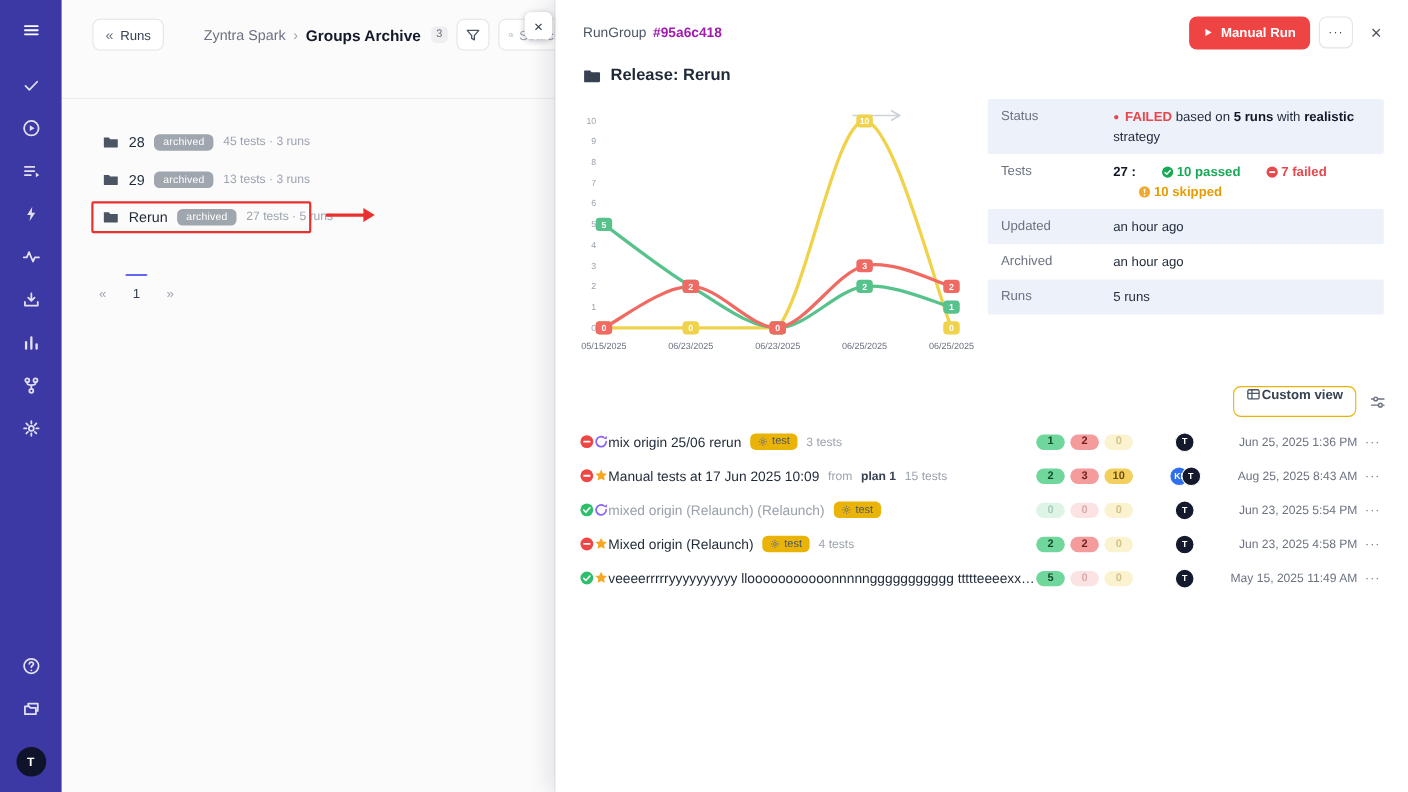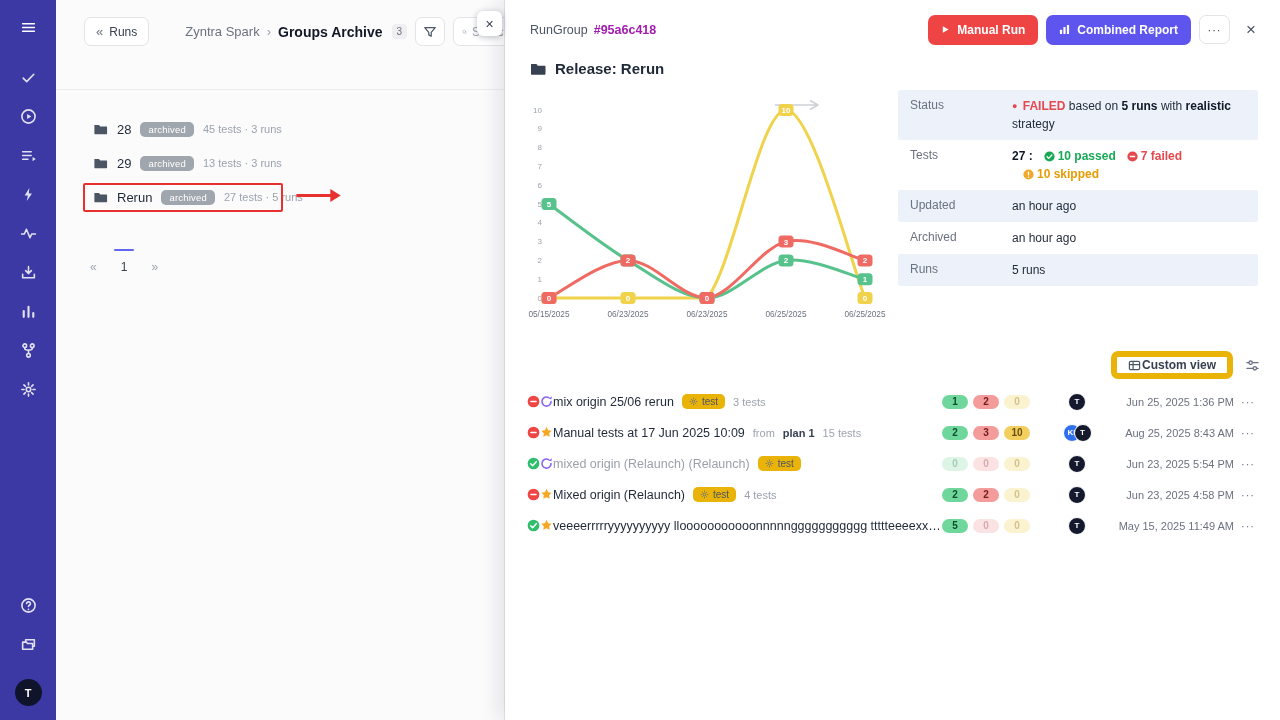--- a/index.html
+++ b/index.html
@@ -74,29 +74,29 @@
 
 
 .info-table{position:absolute;left:393px;top:90px;width:360px;font-size:12px}
 .info-row{display:flex;padding:7px 12px;border-radius:2px}
 .info-row:nth-child(odd){background:#edf1fa}
 .info-label{width:102px;flex-shrink:0;color:#6b7280;padding-top:1px}
 .info-value{color:#1f2937;line-height:1.5}
 .txt-failed{color:#e5484d;font-weight:700}
 .dot-failed{color:#e5484d;font-size:9px;vertical-align:1px;margin-right:2px}
 .info-value b{color:#111827}
-.chip{white-space:nowrap;font-weight:700;margin-left:11px}
+.chip{white-space:nowrap;font-weight:700;margin-left:23px}
 .chip svg{vertical-align:-1.5px;margin-right:3px}
 .chip.p{color:#18a957}
 .chip.f{color:#e5484d}
 .chip.s{color:#e79b04}
 
 
 .view-bar{position:absolute;top:351px;right:20px;display:flex;align-items:center;gap:12px}
-.btn-customview{display:inline-flex;align-items:center;gap:1px;height:28px;padding:0 11px;background:#fff;border:6px solid #eab308;border-radius:7px;font-size:12px;color:#374151;font-weight:600}
+.btn-customview{display:inline-flex;align-items:flex-start;gap:1px;height:28px;padding:0 11px;background:#fff;border:1px solid #eab308;border-radius:7px;font-size:12px;color:#374151;font-weight:600}
 .sliders{display:flex;align-items:center;cursor:pointer}
 #runs-list{position:absolute;left:16px;right:12px;top:386px}
 .run-row{display:flex;align-items:center;gap:0;height:31px;padding:0 6px;border-radius:6px;cursor:pointer}
 .r-ic{display:flex;flex-shrink:0}
 .r-ic svg{width:13px;height:13px}
 .r-main{flex:1;min-width:0;display:flex;align-items:center;gap:8px}
 .r-title{font-size:12.5px;color:#1f2937;white-space:nowrap;overflow:hidden;text-overflow:ellipsis}
 .muted .r-title{color:#9aa1ab}
 .tag-pill{display:inline-flex;align-items:center;gap:4px;background:#eab308;border-radius:5px;padding:2px 7px;font-size:10px;color:#4b5563;flex-shrink:0}
 .r-from{font-size:11px;color:#9ca3af;flex-shrink:0}
@@ -272,28 +272,20 @@
     <header class="rp-header">
       <span class="rp-entity">RunGroup</span>
       <span class="rp-id">#95a6c418</span>
       <div class="rp-actions">
         <button class="btn-solid btn-run">
           <svg width="9" height="9" viewBox="0 0 10 10">
               <path d="M2 1.3l6.4 3.7L2 8.7z" fill="#fff"></path>
             </svg>
           <span>Manual Run</span>
         </button>
-        <button class="btn-solid btn-report">
-          <svg width="11" height="11" viewBox="0 0 12 12" fill="#fff">
-              <rect x="1" y="6.2" width="2.4" height="4.8" rx=".6"></rect>
-              <rect x="4.8" y="3.2" width="2.4" height="7.8" rx=".6"></rect>
-              <rect x="8.6" y="1" width="2.4" height="10" rx=".6"></rect>
-            </svg>
-          <span>Combined Report</span>
-        </button>
         <button class="btn-more">···</button>
         <button class="btn-x">×</button>
       </div>
     </header>
 
     <div class="rp-title">
       <svg viewBox="0 0 16 16" fill="#374151">
           <path d="M1.5 3h5l1.3 1.7h6.7c.6 0 1 .4 1 1v7c0 .6-.4 1-1 1h-13c-.3 0-.5-.2-.5-.5V3.5c0-.3.2-.5.5-.5z"></path>
         </svg>
       <span>Release: Rerun</span>

